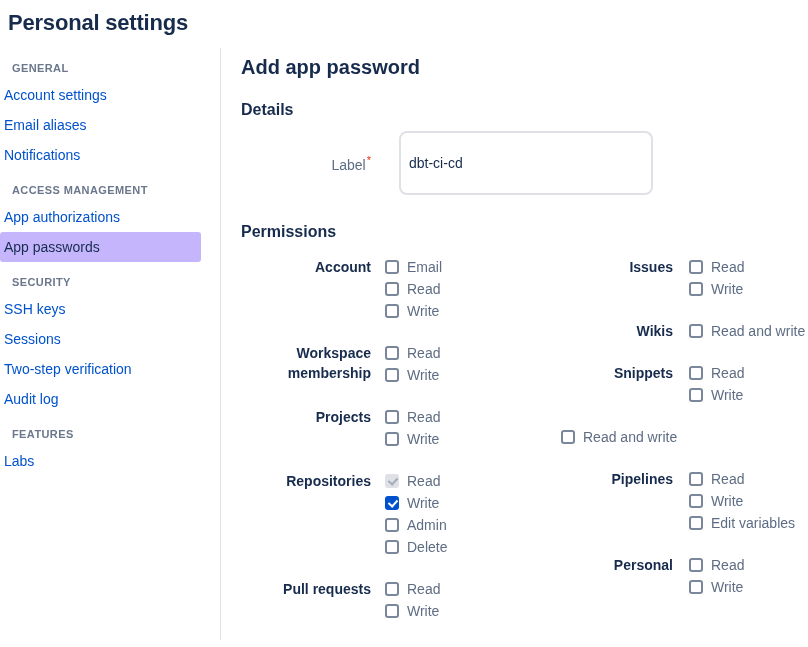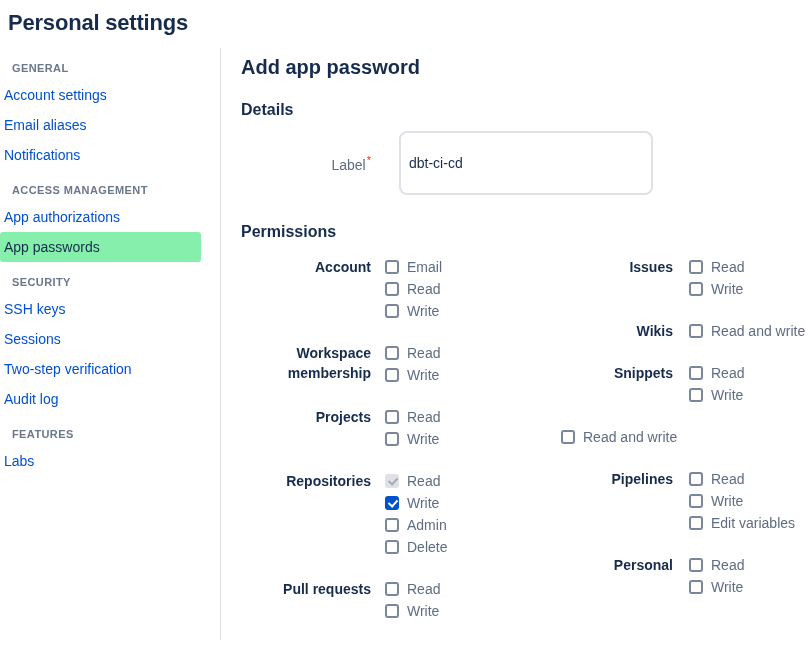--- a/index.html
+++ b/index.html
@@ -16,21 +16,21 @@
   .sidebar{width:221px;border-right:1px solid #DFE1E6;box-sizing:border-box;flex:0 0 auto;}
   .side-section-heading{
     font-size:11px;font-weight:700;color:#6B778C;letter-spacing:0.4px;
     margin:14px 0 6px 12px;
   }
   .side-item{
     display:flex;align-items:center;height:30px;padding:0 4px;
     font-size:14px;color:#0052CC;cursor:pointer;margin-right:19px;
     border-radius:3px;
   }
-  .side-item.selected{background:#86efac;color:#172B4D;cursor:default;}
+  .side-item.selected{background:#c4b5fd;color:#172B4D;cursor:default;}
   
   .content{flex:1;padding:8px 0 0 20px;box-sizing:border-box;}
   h2.main-title{font-size:20px;font-weight:700;color:#172B4D;margin:0 0 22px 0;}
   h3.section-heading{font-size:16px;font-weight:700;color:#172B4D;margin:0 0 12px 0;}
   .form-row{display:flex;align-items:center;margin-bottom:28px;}
   .field-label{
     width:130px;padding-right:28px;text-align:right;flex:0 0 auto;
     font-size:14px;color:#5E6C84;
   }
   .req{color:#DE350B;font-size:11px;vertical-align:super;margin-left:1px;}

